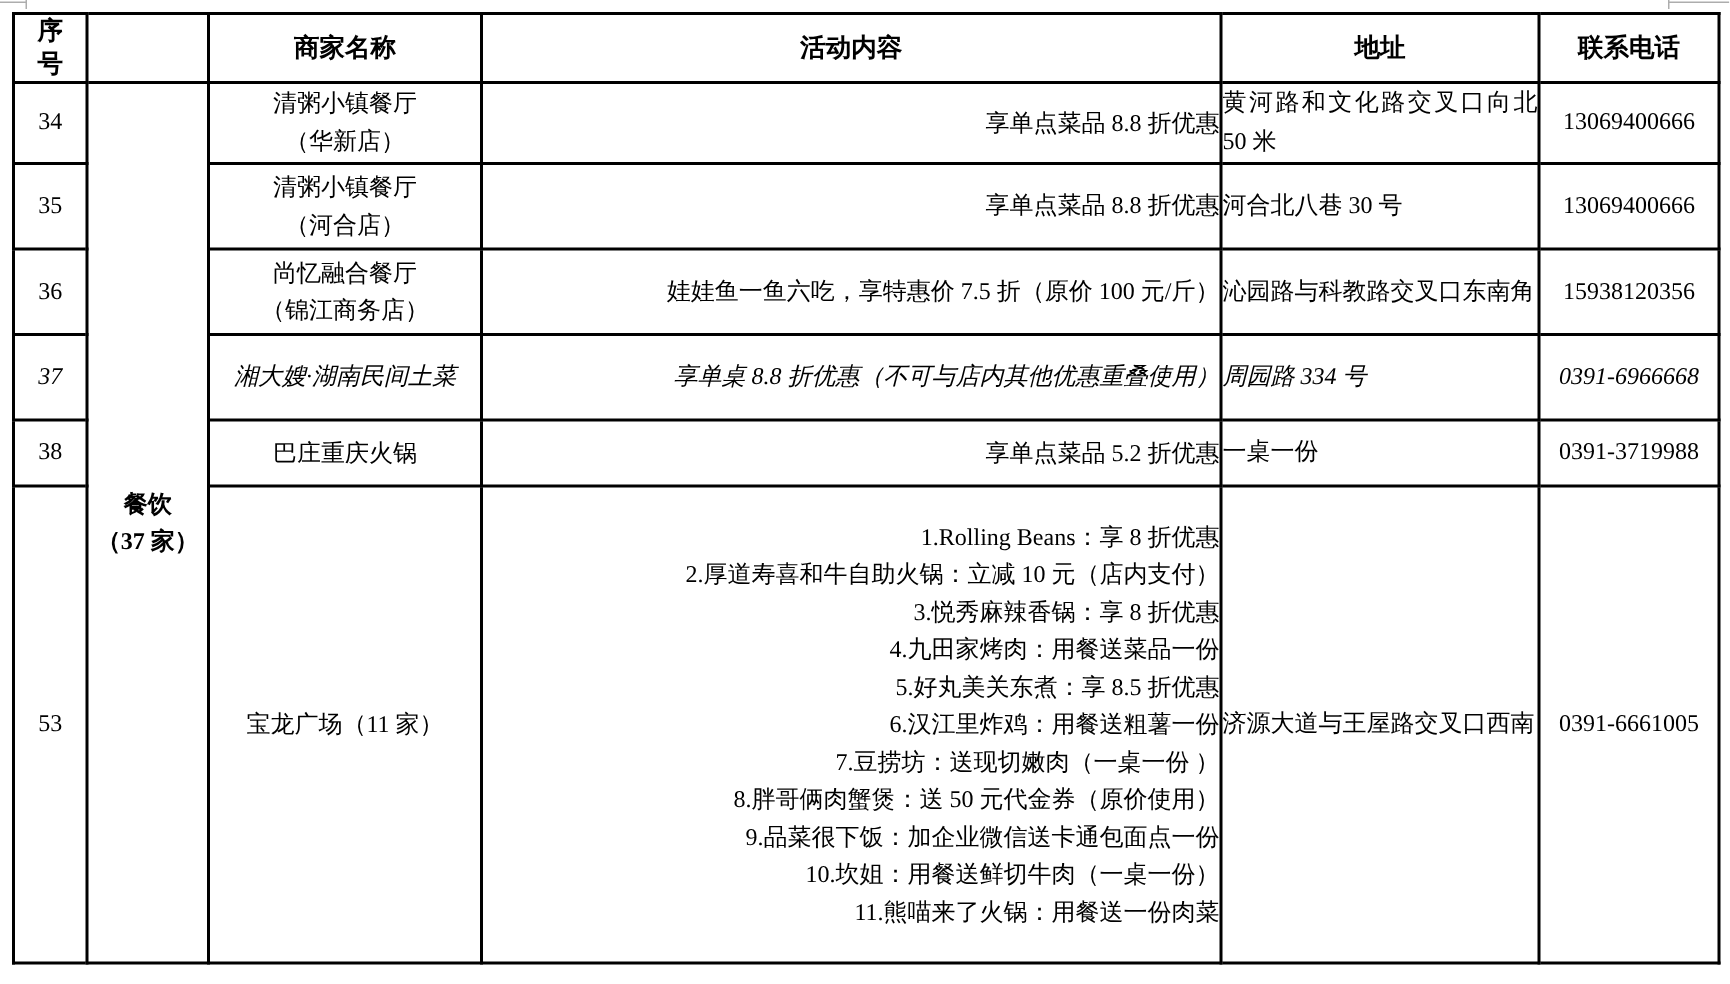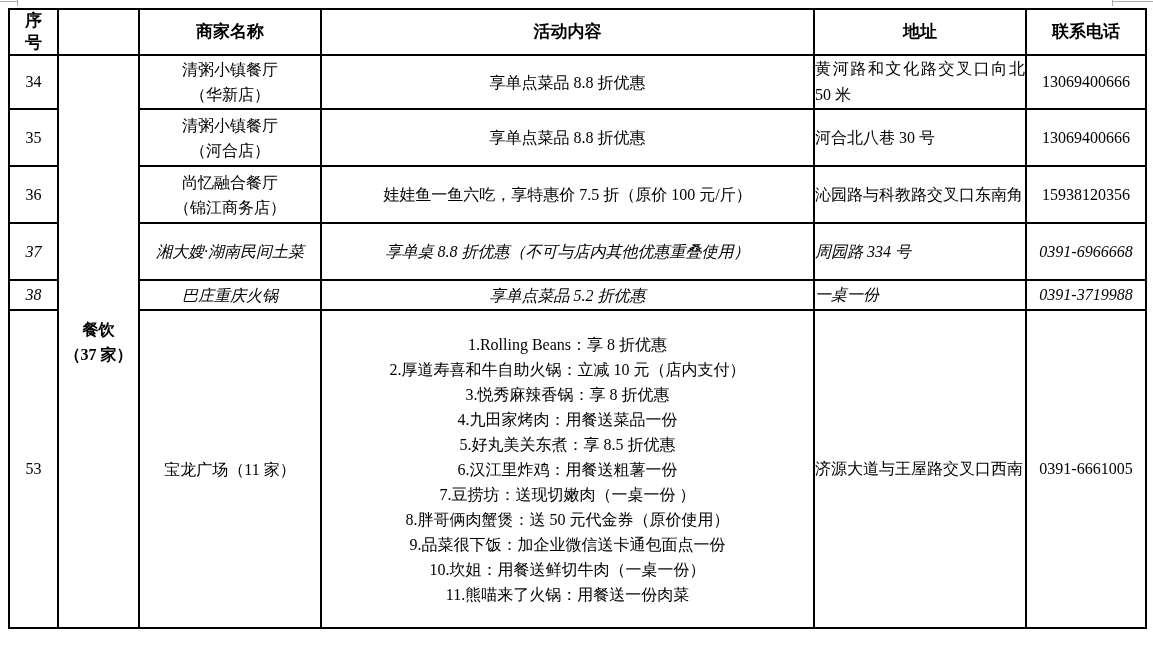--- a/index.html
+++ b/index.html
@@ -43,38 +43,38 @@
     font-size:17px;
     text-align:center;
     line-height:22px;
   }
   .pre{white-space:pre-line;}
   .h-header{height:46px;}
   .h-r34{height:49px;}
   .h-r35{height:57px;}
   .h-r36{height:57px;}
   .h-r37{height:57px;font-style:italic;}
-  .h-r38{height:30px;font-style:italic;}
+  .h-r38{height:44px;}
   .h-r39{height:318px;}
 
   .c-no{text-align:center;}
   .c-cat{
     text-align:center;
     font-weight:bold;
     font-size:17px;
     line-height:25px;
     margin-top:24px;
   }
   .c-name{
     text-align:center;
     line-height:25px;
     padding:2px 4px;
   }
   .c-act{
-    text-align:center;
+    text-align:right;
     line-height:25px;
     padding:6px 10px 6px 11px;
   }
   .c-addr{
     text-align:justify;
     text-justify:inter-character;
     line-height:26px;
     padding:4px 10px;
   }
   .c-phone{text-align:center;}

